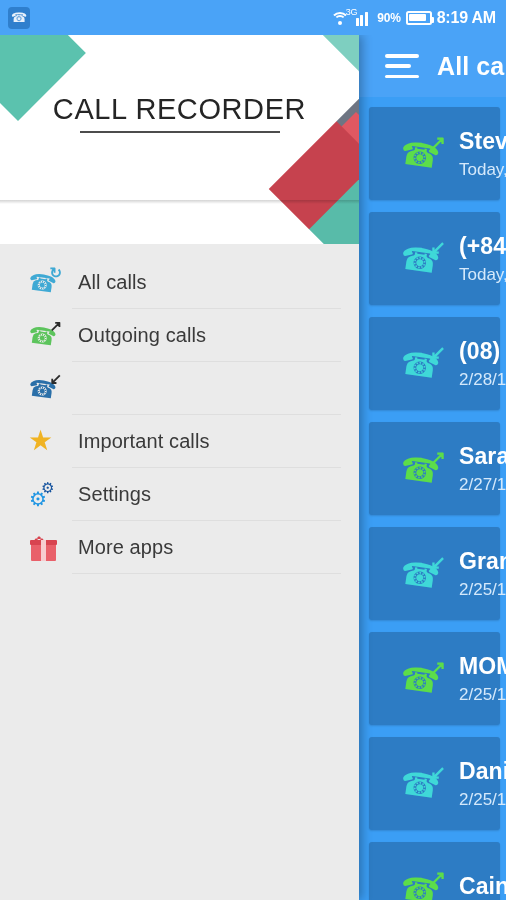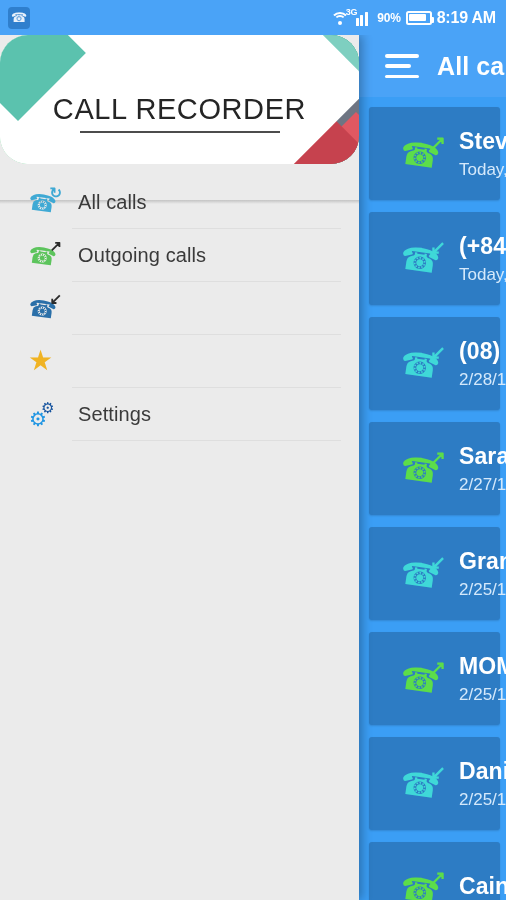--- a/index.html
+++ b/index.html
@@ -34,21 +34,21 @@
   .wifi-dot{ position:absolute; left:50%; top:11px; margin-left:-2px;
     width:4px; height:4px; border-radius:50%; background:#fff; }
   .sig-wrap{ position:relative; display:flex; align-items:flex-end;
     gap:1.5px; height:17px; padding-left:1px; }
   .sig-wrap b{ width:3px; background:#fff; border-radius:0.5px; }
   .sig-wrap b:nth-child(1){ height:5px; }
   .sig-wrap b:nth-child(2){ height:8px; }
   .sig-wrap b:nth-child(3){ height:11px; }
   .sig-wrap b:nth-child(4){ height:14px; }
   .net-label{ position:absolute; left:-9px; top:-2px; font-size:9px;
-    font-weight:bold; letter-spacing:-0.3px; }
+    font-weight:normal; letter-spacing:-0.3px; }
   .batt-pct{ font-size:12px; font-weight:600; letter-spacing:-0.2px; }
   .batt-ico{ width:26px; height:14px; border:2px solid #fff; border-radius:2.5px;
     position:relative; display:flex; align-items:center; padding:1.5px; }
   .batt-ico::after{ content:""; position:absolute; right:-4px; top:4px;
     width:2.5px; height:6px; background:#fff; border-radius:0 1px 1px 0; }
   .batt-fill{ height:100%; background:#fff; border-radius:1px; }
   .clock{ font-size:16px; font-weight:600; letter-spacing:-0.2px; }
 
   
   #main-panel{
@@ -86,23 +86,22 @@
     white-space:nowrap; letter-spacing:0.1px; }
   .call-time{ color:#d5e9fb; font-size:17px; white-space:nowrap; }
 
   
   #drawer{
     position:absolute; left:0; top:35px; width:359px; height:865px;
     background:#ebebeb; box-shadow:3px 0 10px rgba(0,0,0,0.30);
     overflow:hidden;
   }
   #drawer-header{
-    position:relative; width:359px; height:129px; overflow:hidden;
+    position:relative; width:359px; height:209px; overflow:hidden;
     background:#22c55e;
-    border-radius:28px;
   }
   .geo{ position:absolute; }
   .gTealCornerTL{
     left:-30px; top:-30px; width:96px; height:96px; background:#5bc2ae;
     transform:rotate(45deg);
   }
   .gTealBig{
     right:-72px; top:-86px; width:250px; height:250px; background:#69c3b2;
     transform:rotate(45deg);
   }
@@ -342,27 +341,39 @@
       <div class="menu-item">
         <span class="mi-ico">
           <span class="ph" style="color:#2a6fa8">☎</span>
           <span class="arw" style="color:#2c2c2c">↙</span>
         </span>
       </div>
       <div class="menu-item">
         <span class="mi-ico">
           <span class="star">★</span>
         </span>
+        <span class="mi-label">Important calls</span>
       </div>
       <div class="menu-item">
         <span class="mi-ico">
           <span class="gear-a">⚙</span>
           <span class="gear-b">⚙</span>
         </span>
         <span class="mi-label">Settings</span>
+      </div>
+      <div class="menu-item">
+        <span class="mi-ico">
+          <span class="gift">
+            <span class="gbow">✿</span>
+            <span class="gbox"></span>
+            <span class="glid"></span>
+            <span class="gstrp"></span>
+          </span>
+        </span>
+        <span class="mi-label">More apps</span>
       </div>
     </div>
 </div>
 
 <div id="status-bar">
   <div class="sb-left">
     <div class="notif-badge">☎</div>
   </div>
   <div class="sb-right">
     <div class="wifi-ico">

